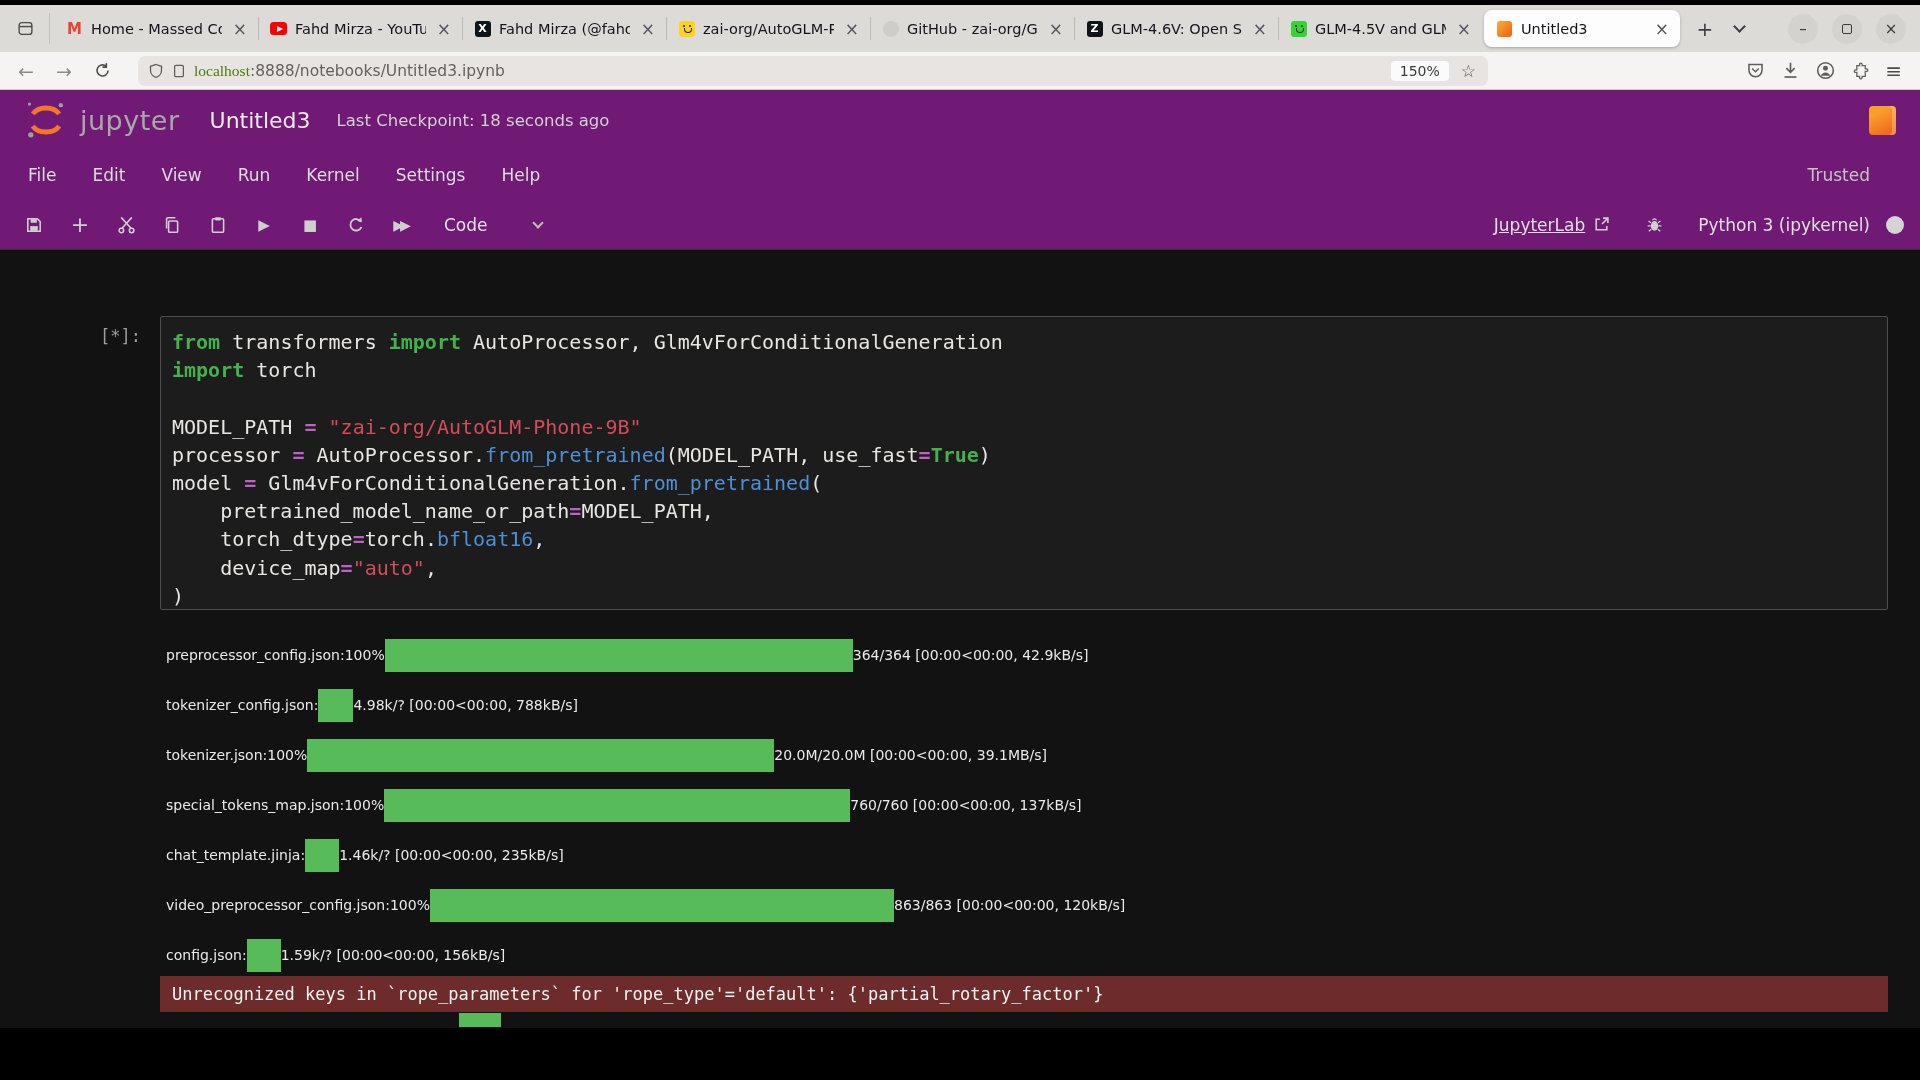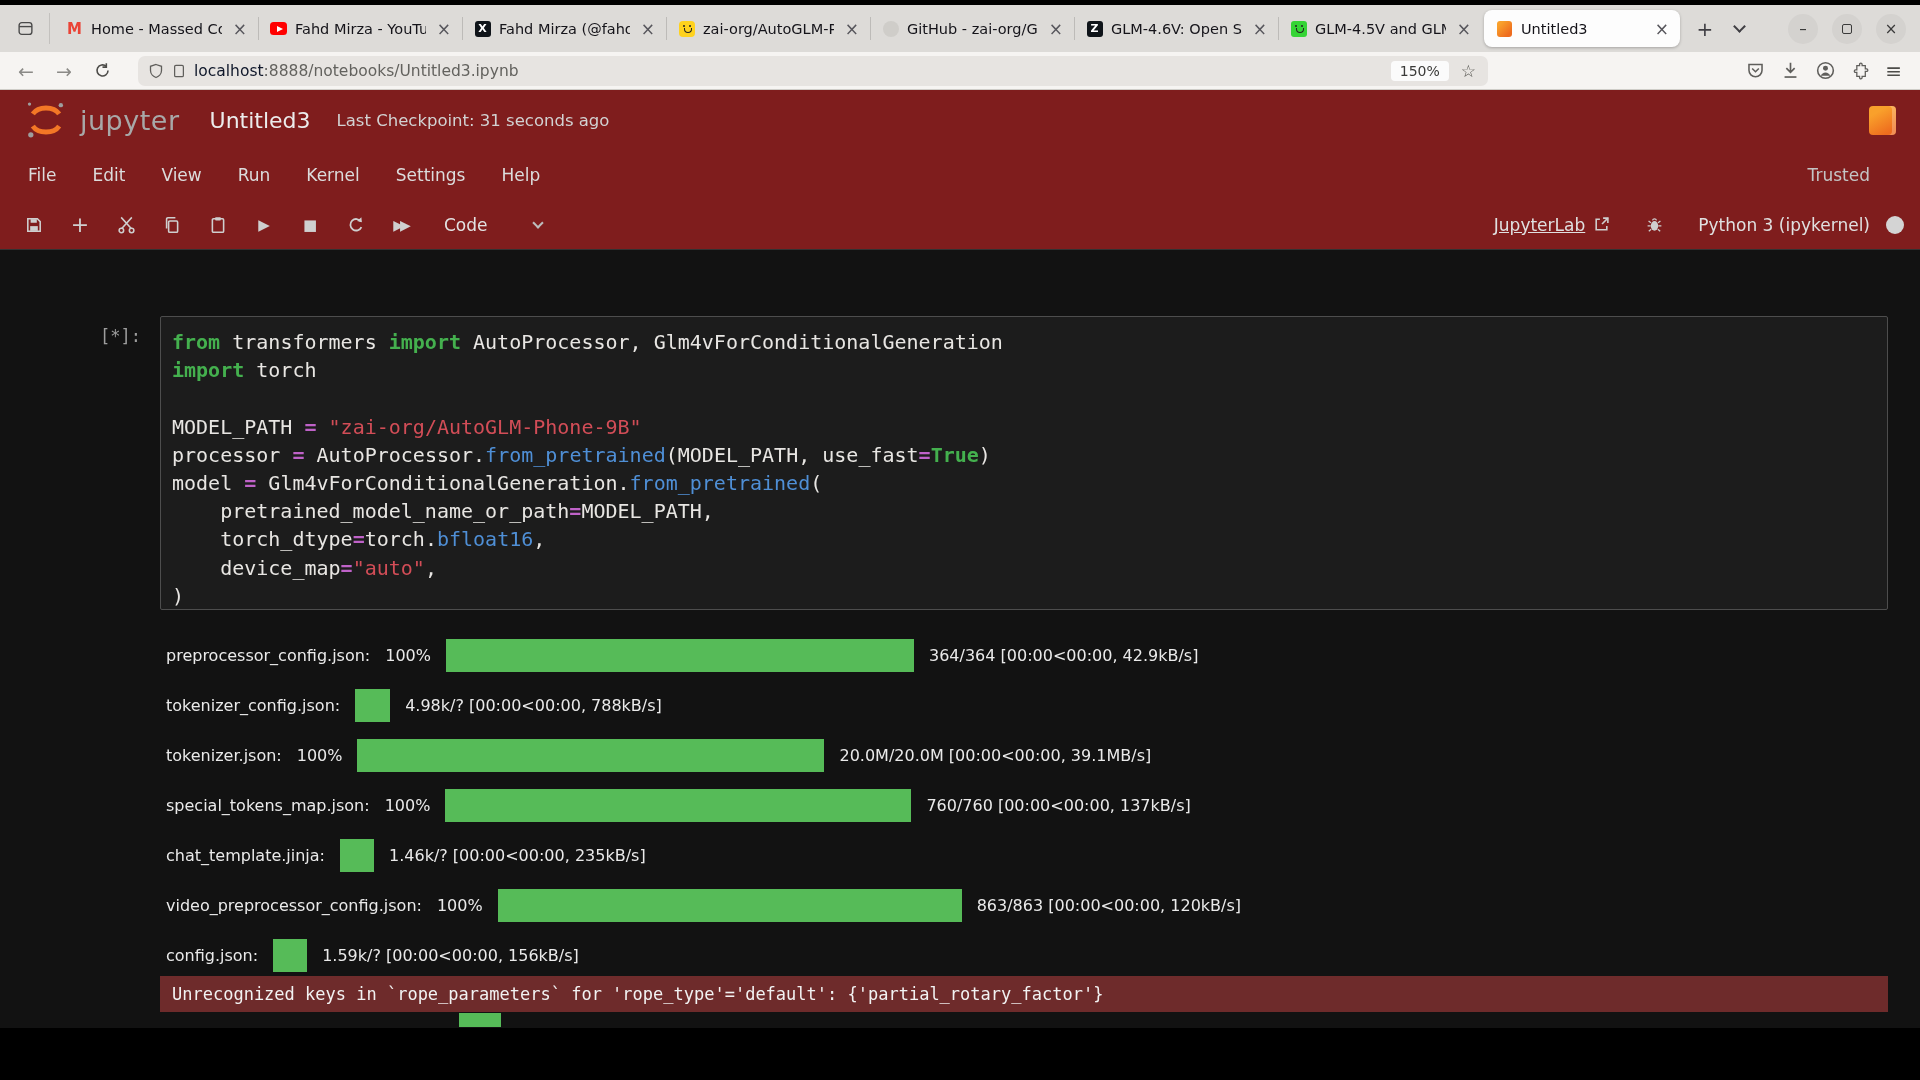--- a/index.html
+++ b/index.html
@@ -32,29 +32,29 @@
   .newtab-btn, .tabdrop-btn { width:34px; display:flex; align-items:center; justify-content:center; color:#3f3e43; font-size:20px; cursor:pointer; }
   .chev { width:9px; height:9px; border-right:2px solid #3f3e43; border-bottom:2px solid #3f3e43; transform:rotate(45deg); margin-top:-4px; }
   .wincontrols { margin-left:auto; display:flex; align-items:center; gap:14px; padding-right:14px; }
   .winbtn { width:30px; height:30px; border-radius:50%; background:#d4d2cf; color:#3a3a3a; display:flex; align-items:center; justify-content:center; font-size:15px; cursor:pointer; }
   .winbtn .restore-glyph { width:10px; height:10px; border:1.6px solid #3a3a3a; border-radius:2px; }
 
   .navbar { height:38px; background:#f6f4f2; border-bottom:1px solid #cfcdc8; display:flex; align-items:center; padding:0 10px; gap:6px; }
   .nav-btn { width:32px; height:30px; display:flex; align-items:center; justify-content:center; font-size:19px; color:#8b8a87; border-radius:4px; cursor:pointer; }
   .nav-btn.enabled { color:#4d4c49; }
   .urlfield { flex:none; width:1350px; height:30px; margin-left:14px; background:#e7e4e1; border-radius:7px; display:flex; align-items:center; padding:0 8px 0 10px; gap:8px; font-size:15.5px; cursor:text; }
-  .url-host { color:#0f172a; }
+  .url-host { color:#4d7c0f;font-family:Liberation Serif, serif; }
   .url-rest { color:#63625e; }
   .zoom-badge { margin-left:auto; background:#fbfbfb; border-radius:4px; padding:2px 9px; font-size:14px; color:#3a3a38; }
   .star { font-size:17px; color:#55544f; padding:0 4px; }
   .nav-right { display:flex; align-items:center; gap:16px; margin-left:auto; padding-right:8px; }
   .hamburger { font-size:20px; color:#4d4c49; }
 
   
-  .jp { background:#7f1d1d; color:#d6d6d6; }
+  .jp { background:#701a75; color:#d6d6d6; }
   .jp-header { height:60px; display:flex; align-items:center; padding:0 24px; gap:12px; }
   .jp-logo-text { font-size:27px; color:#a8a8a8; letter-spacing:.5px; margin-right:18px; }
   .jp-title { font-size:22px; color:#ececec; margin-right:14px; }
   .jp-checkpoint { font-size:16.5px; color:#d2d2d2; }
   .jp-book { margin-left:auto; width:27px; height:29px; border-radius:4px; background:linear-gradient(150deg,#f9a02b 25%,#ee6c1e 85%); box-shadow:inset -4px 0 0 rgba(255,255,255,.25); }
   .jp-menubar { height:50px; display:flex; align-items:center; padding:0 28px; gap:36px; font-size:17px; color:#dcdcdc; }
   .jp-trusted { margin-left:auto; margin-right:22px; color:#c4c4c4; }
   .jp-toolbar { height:50px; display:flex; align-items:center; padding:0 16px; gap:10px; border-bottom:1px solid #323232; }
   .tool-btn { min-width:36px; height:36px; display:flex; align-items:center; justify-content:center; color:#cfcfcf; font-size:16px; border-radius:3px; cursor:pointer; }
   .tool-btn.glyph { font-size:15px; }
@@ -70,21 +70,21 @@
   .cell-prompt { position:absolute; left:100px; top:76px; font-family:"DejaVu Sans Mono", monospace; font-size:17px; color:#9d9d9d; }
   .cell-box { position:absolute; left:160px; top:66px; width:1728px; height:294px; background:#1c1c1c; border:1px solid #4d4d4d; border-radius:2px; padding:11px 0 0 11px; cursor:text; }
   .code-line { font-family:"DejaVu Sans Mono", monospace; font-size:20px; line-height:28.2px; white-space:pre; color:#e8e6e3; }
   .tok-kw { color:#44b04e; font-weight:bold; }
   .tok-str { color:#d24d57; }
   .tok-op { color:#bf62c8; font-weight:bold; }
   .tok-fn { color:#4f8fd6; }
   .tok-pl { color:#e8e6e3; }
 
   .outputs { position:absolute; left:160px; top:380px; width:1728px; }
-  .prog-row { height:50px; display:flex; align-items:center; gap:15px; font-size:16px; color:#eaeaea; padding-left:6px; }
+  .prog-row { height:50px; display:flex; align-items:center; font-size:14px; color:#eaeaea; padding-left:6px; }
   .prog-label, .prog-pct, .prog-stats { white-space:nowrap; }
   .prog-bar { height:33px; background:#56bb58; flex:none; }
   .warnbar { position:absolute; left:160px; top:726px; width:1728px; height:36px; background:#6e2b2b; color:#f2f2f2; font-family:"DejaVu Sans Mono", monospace; font-size:17px; display:flex; align-items:center; padding-left:12px; white-space:pre; }
   .sliver { position:absolute; left:459px; top:763px; width:42px; height:14px; background:#56bb58; }
 
   .bottom-black { height:50px; background:#000; }
 </style>
 </head>
 <body>
 
@@ -210,21 +210,21 @@
     <div class="jp-header">
       <svg viewBox="0 0 40 40" width="44" height="44">
           <path d="M8 25.5a13.5 10 0 0 0 24 0" fill="none" stroke="#f37726" stroke-width="4.4"></path>
           <path d="M8 14.5a13.5 10 0 0 1 24 0" fill="none" stroke="#f37726" stroke-width="4.4"></path>
           <circle cx="6.2" cy="33.5" r="2.4" fill="#9e9e9e"></circle>
           <circle cx="33.5" cy="6.5" r="2" fill="#9e9e9e"></circle>
           <circle cx="5" cy="5.5" r="1.5" fill="#9e9e9e"></circle>
         </svg>
       <span class="jp-logo-text">jupyter</span>
       <span class="jp-title">Untitled3</span>
-      <span class="jp-checkpoint">Last Checkpoint: 31 seconds ago</span>
+      <span class="jp-checkpoint">Last Checkpoint: 18 seconds ago</span>
       <span class="jp-book"></span>
     </div>
 
     <div class="jp-menubar">
       <span>File</span>
       <span>Edit</span>
       <span>View</span>
       <span>Run</span>
       <span>Kernel</span>
       <span>Settings</span>

